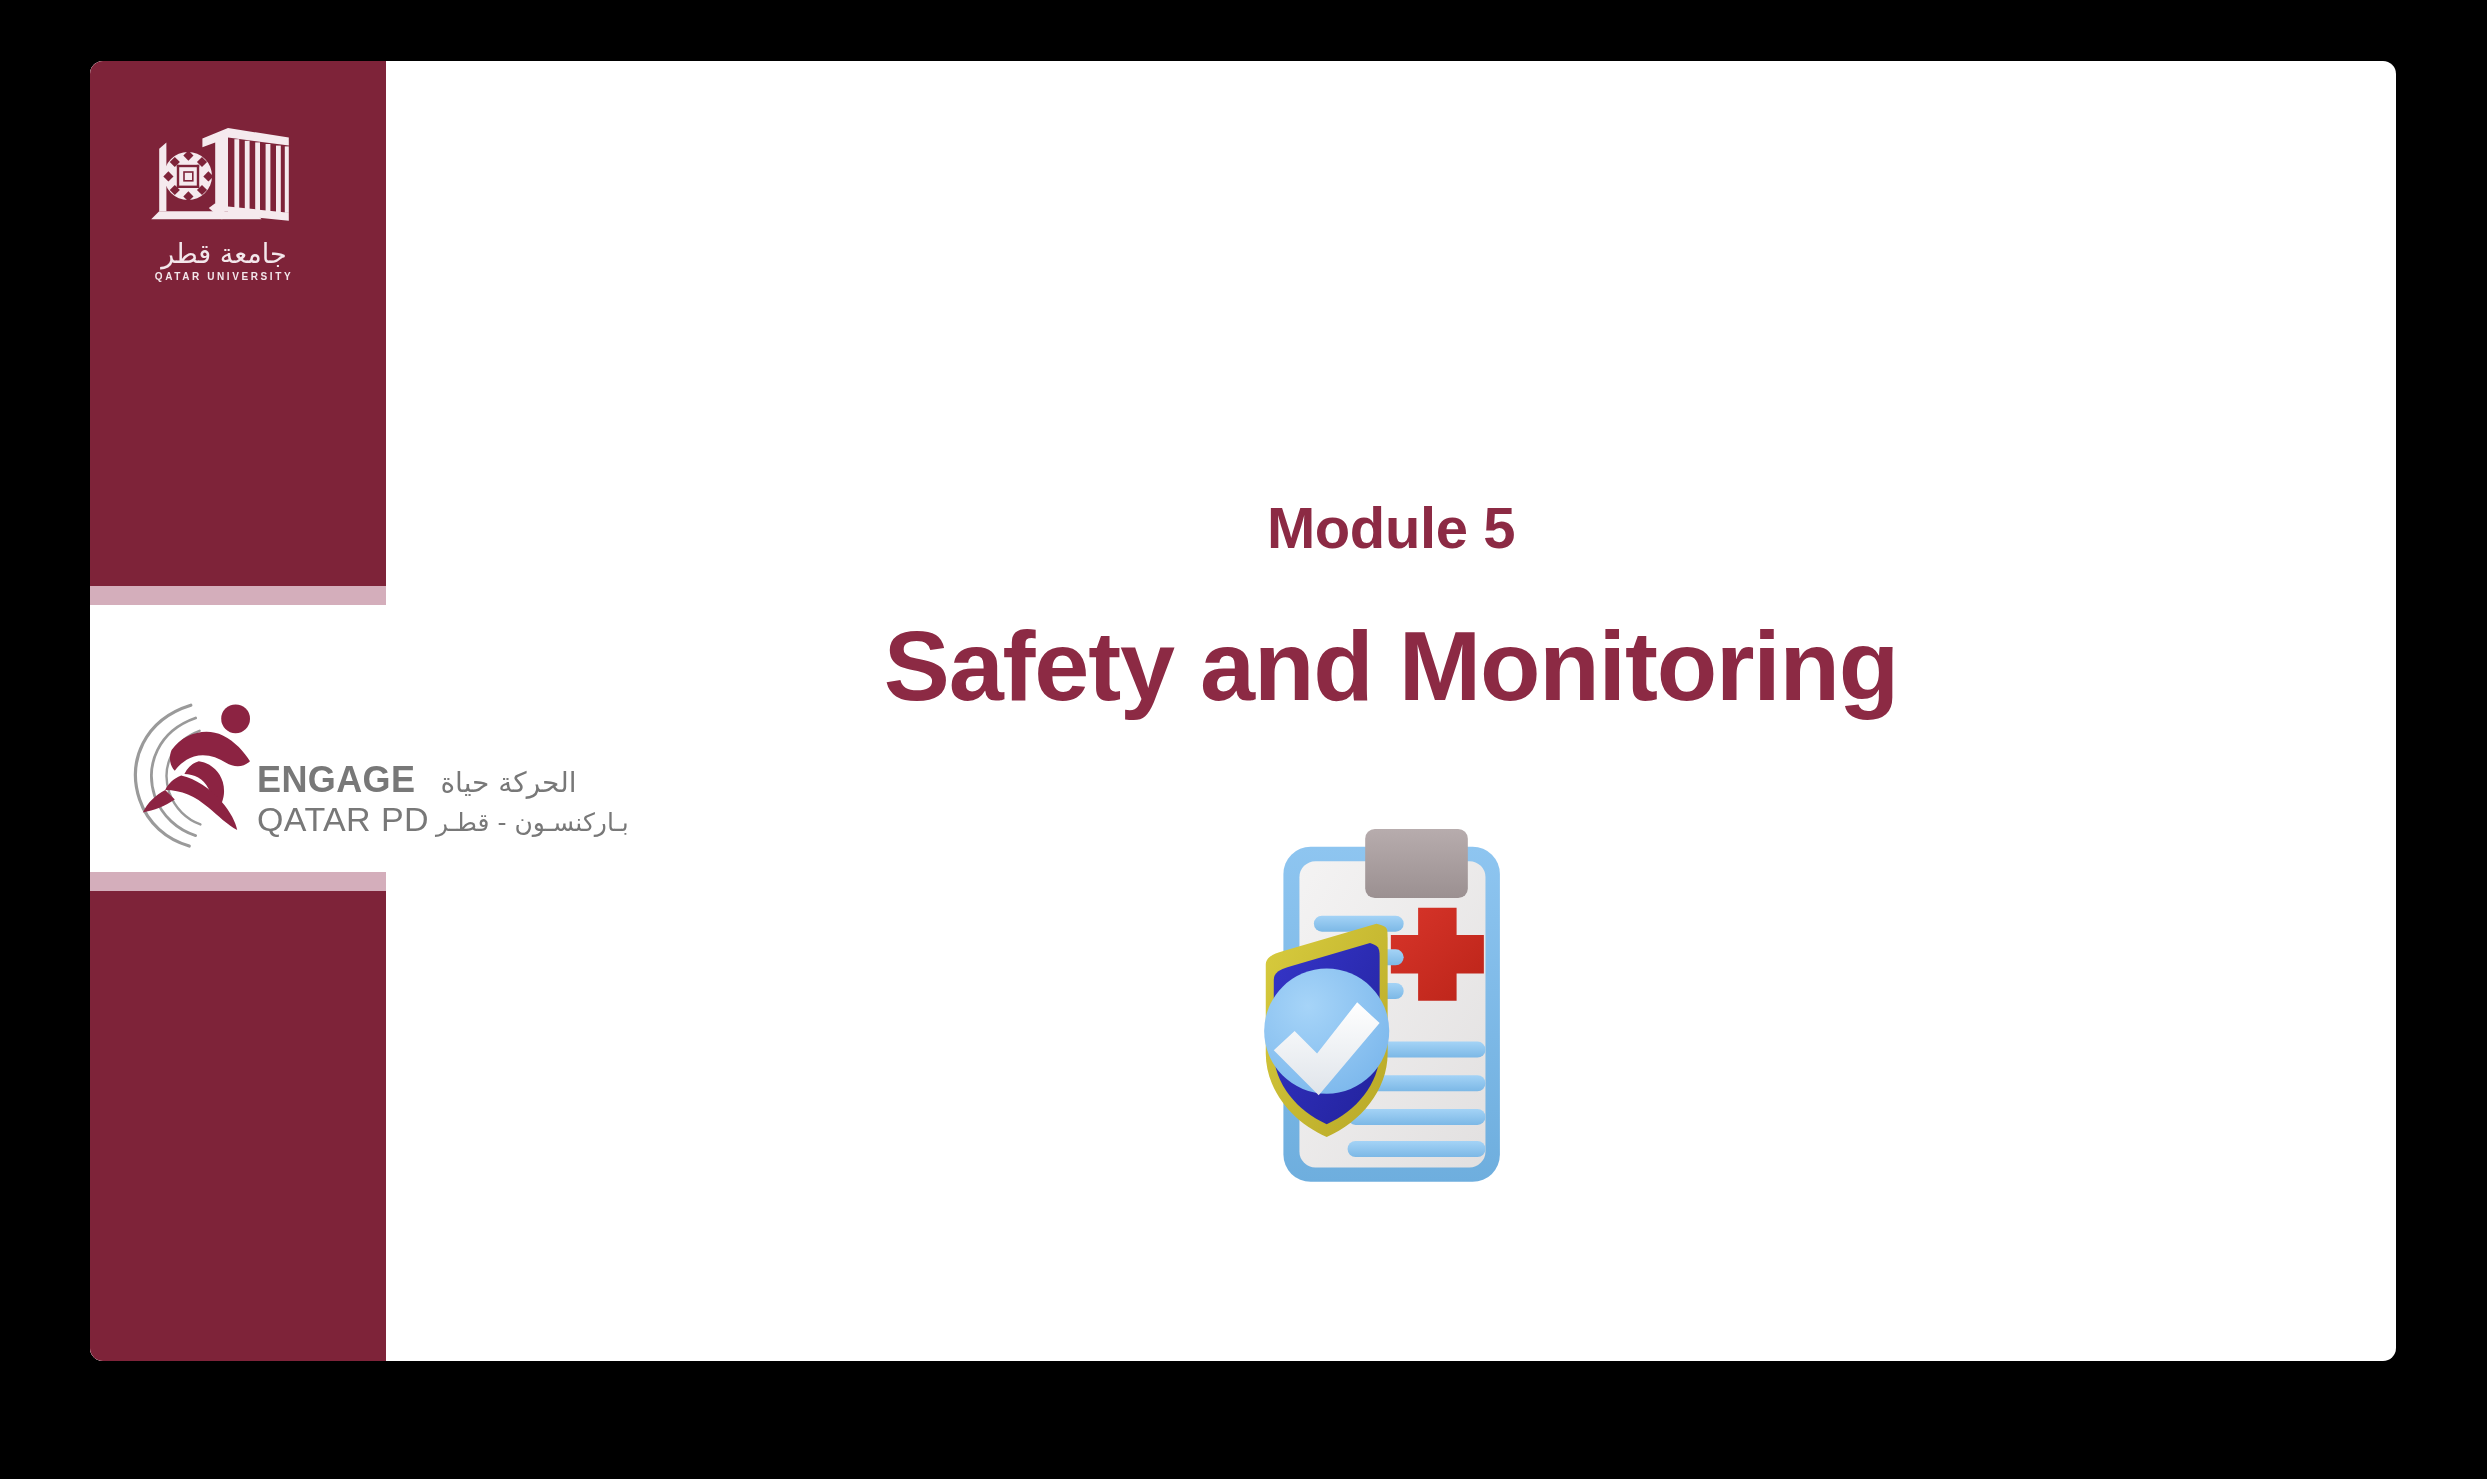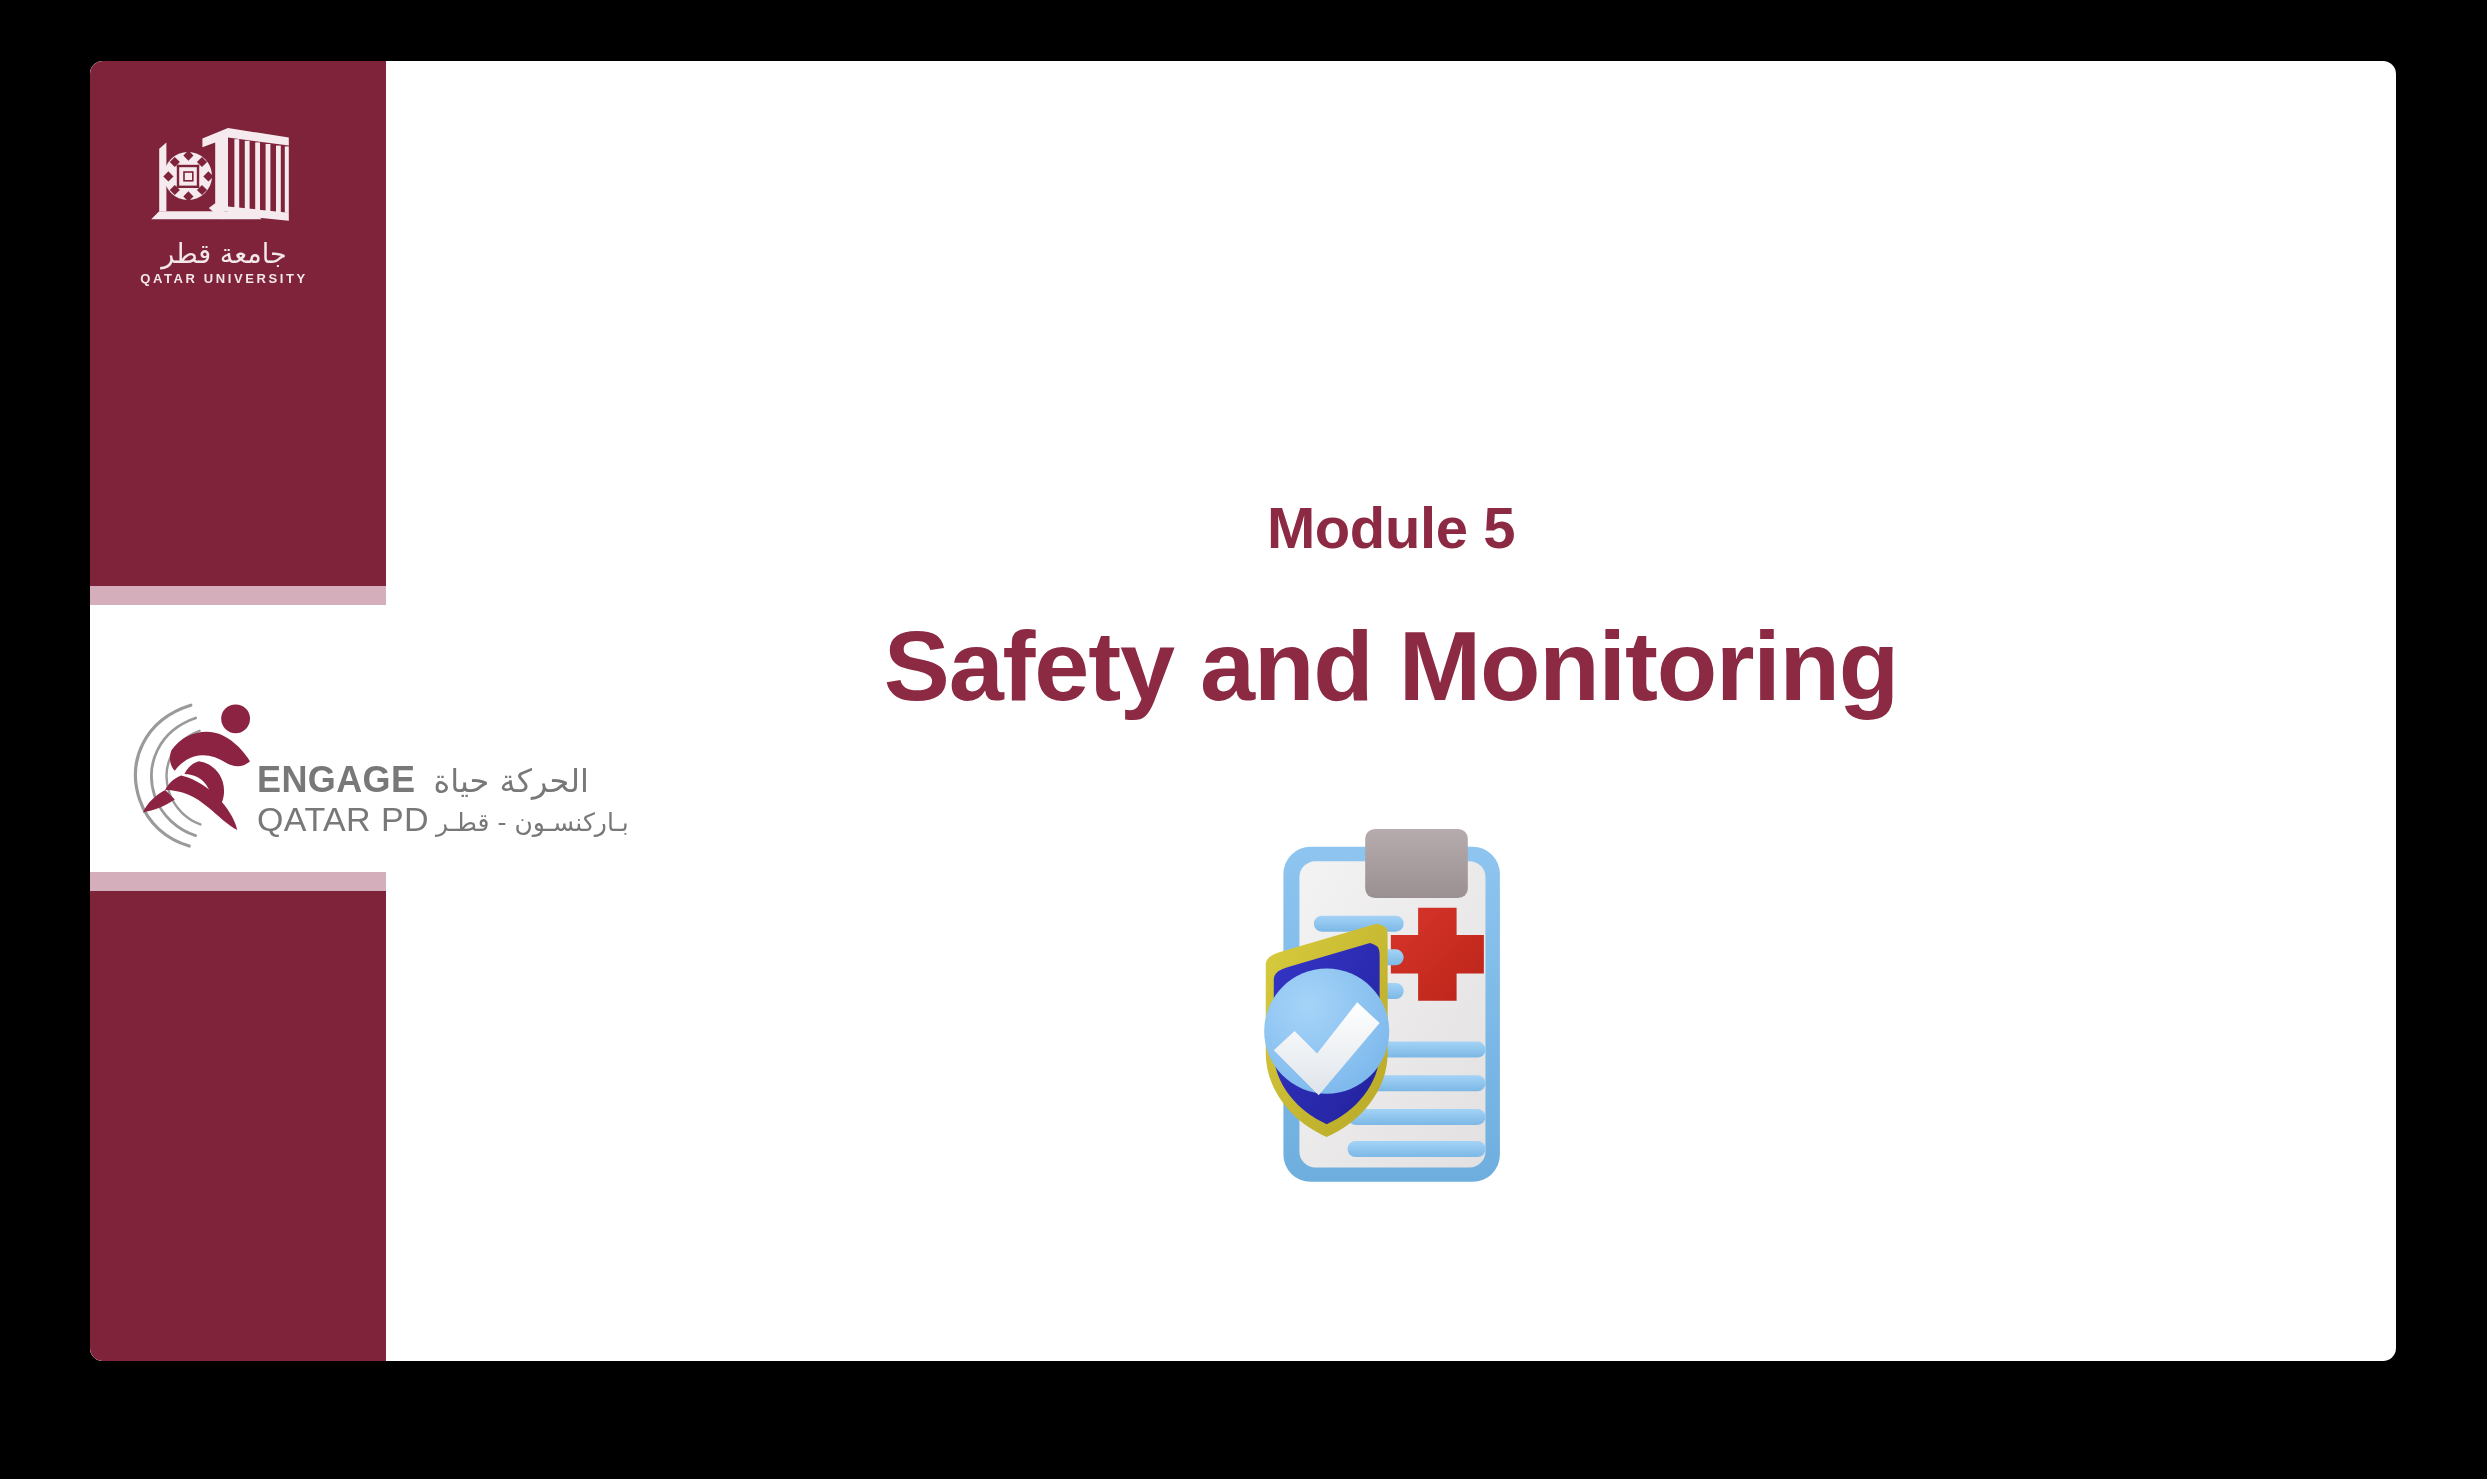--- a/index.html
+++ b/index.html
@@ -67,21 +67,21 @@
     color: #f3e7eb;
   }
   #qu-arabic {
     font-size: 27px;
     line-height: 32px;
     letter-spacing: 0.8px;
     direction: rtl;
     font-family: "DejaVu Sans", sans-serif;
   }
   #qu-latin {
-    font-size: 13px;
+    font-size: 10px;
     letter-spacing: 2.6px;
     font-weight: bold;
     margin-top: 0.8px;
     font-family: "Liberation Sans", sans-serif;
   }
 
   
   #engage-logo {
     position: absolute;
     left: 32px;
@@ -109,22 +109,22 @@
     align-items: baseline;
     white-space: nowrap;
     line-height: 1.04;
   }
   #engage-line1 .en {
     font-size: 36px;
     font-weight: bold;
     letter-spacing: 0.4px;
   }
   #engage-line1 .ar {
-    font-size: 32px;
-    margin-left: 18px;
+    font-size: 28px;
+    margin-left: 25px;
     direction: rtl;
     font-family: "DejaVu Sans", sans-serif;
   }
   #engage-line2 { margin-top: 3.2px; }
   #engage-line2 .en {
     font-size: 34px;
     font-weight: normal;
     letter-spacing: 0.4px;
   }
   #engage-line2 .ar {

